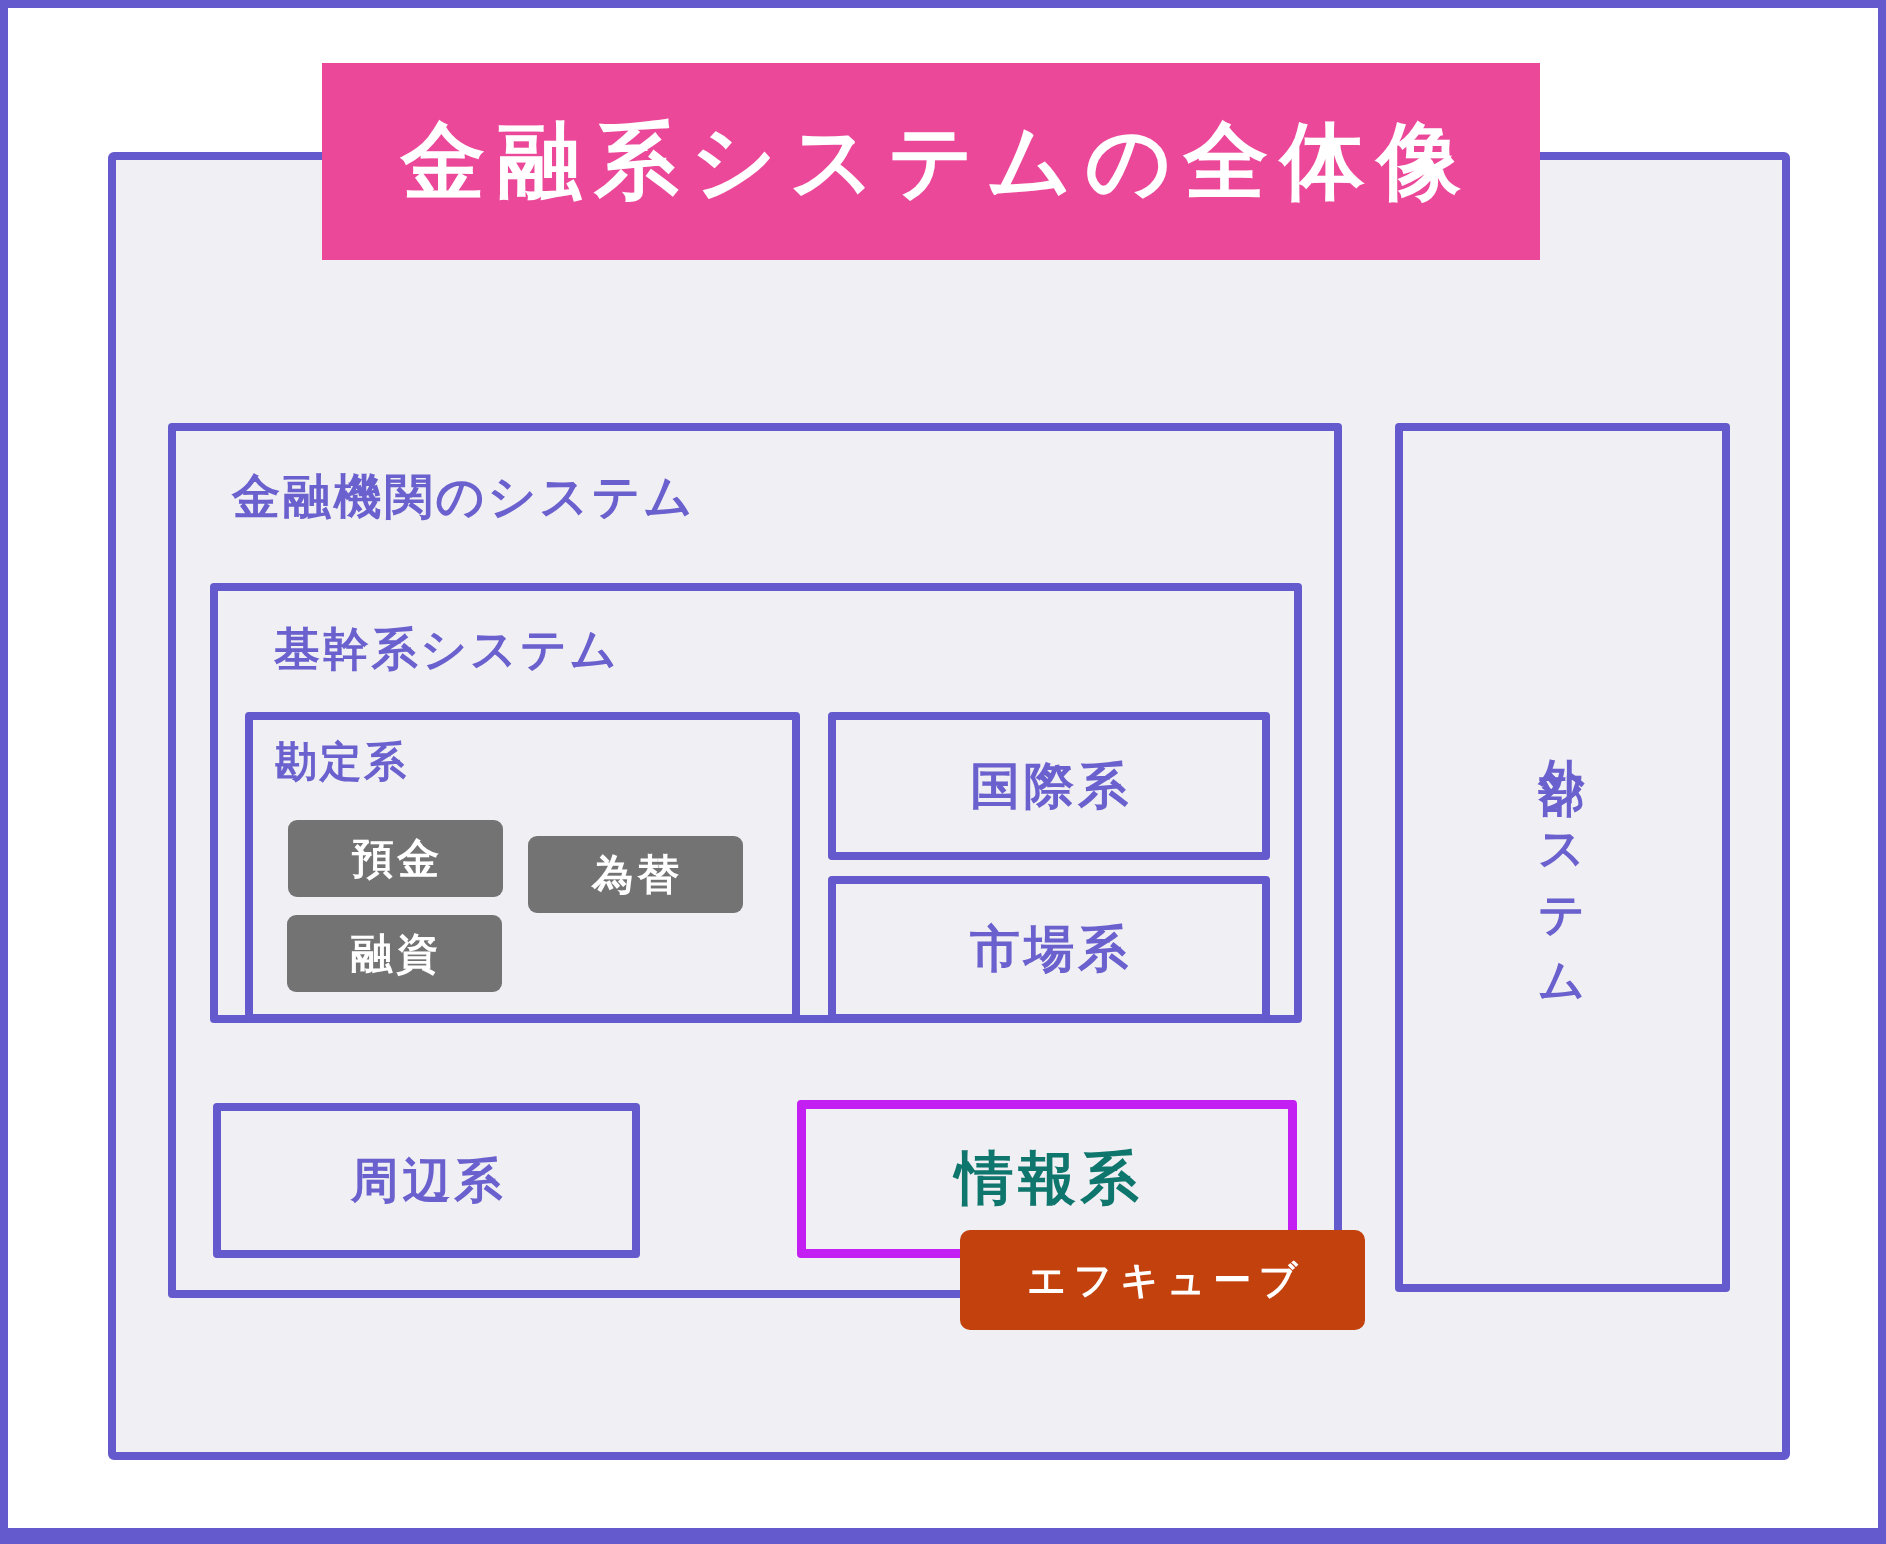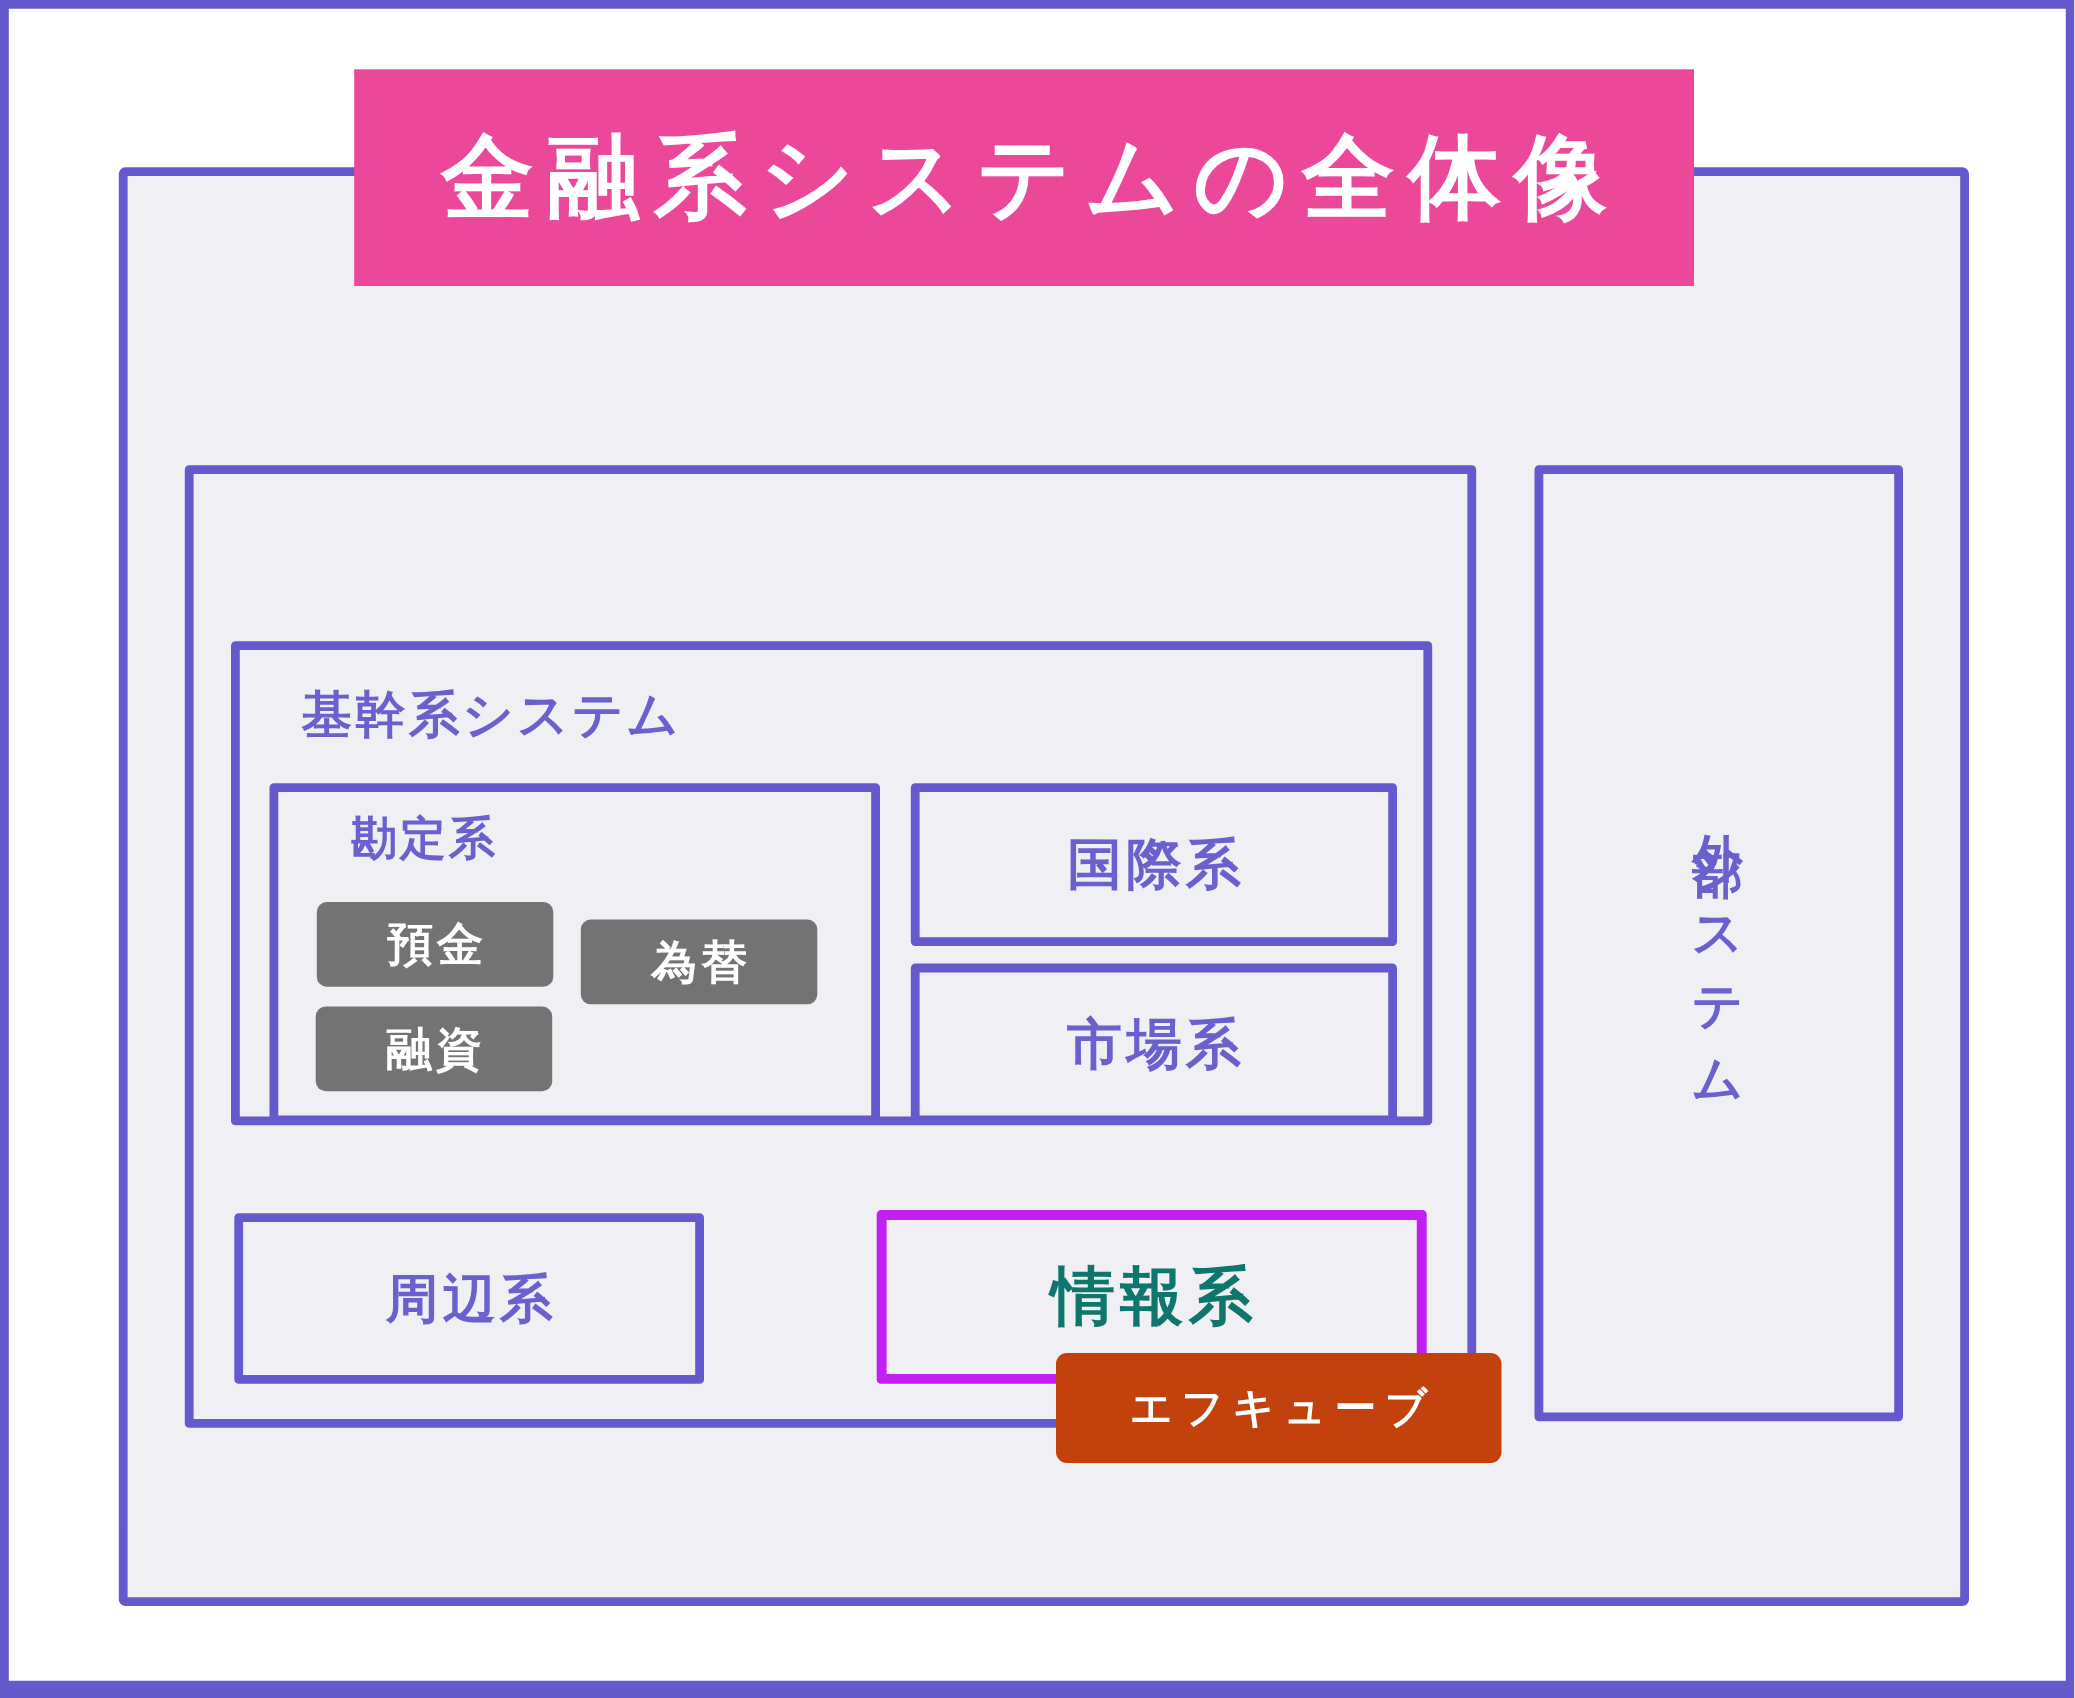--- a/index.html
+++ b/index.html
@@ -89,21 +89,20 @@
     border: 8px solid #6459CD;
     border-radius: 4px;
   }
   .account-label {
     position: absolute;
     left: 22px; top: 14px;
     color: #6A60CE;
     font-size: 42px;
     letter-spacing: 0.06em;
     white-space: nowrap;
-    margin-left: 44px;
   }
   .chip {
     position: absolute;
     width: 215px; height: 77px;
     background: #737373;
     border-radius: 9px;
     display: flex; align-items: center; justify-content: center;
     color: #ffffff;
     font-size: 42px;
     letter-spacing: 0.08em;
@@ -185,20 +184,21 @@
 
   <div class="outer-frame"></div>
 
   <div class="main-box"></div>
 
   <div class="title-bar">
     <span class="title-text">金融系システムの全体像</span>
   </div>
 
   <div class="fin-box">
+    <span class="fin-label">金融機関のシステム</span>
 
     <div class="core-box">
       <span class="core-label">基幹系システム</span>
 
       <div class="account-box">
         <span class="account-label">勘定系</span>
 
         <div class="chip chip-yokin">預金</div>
 
         <div class="chip chip-kawase">為替</div>

